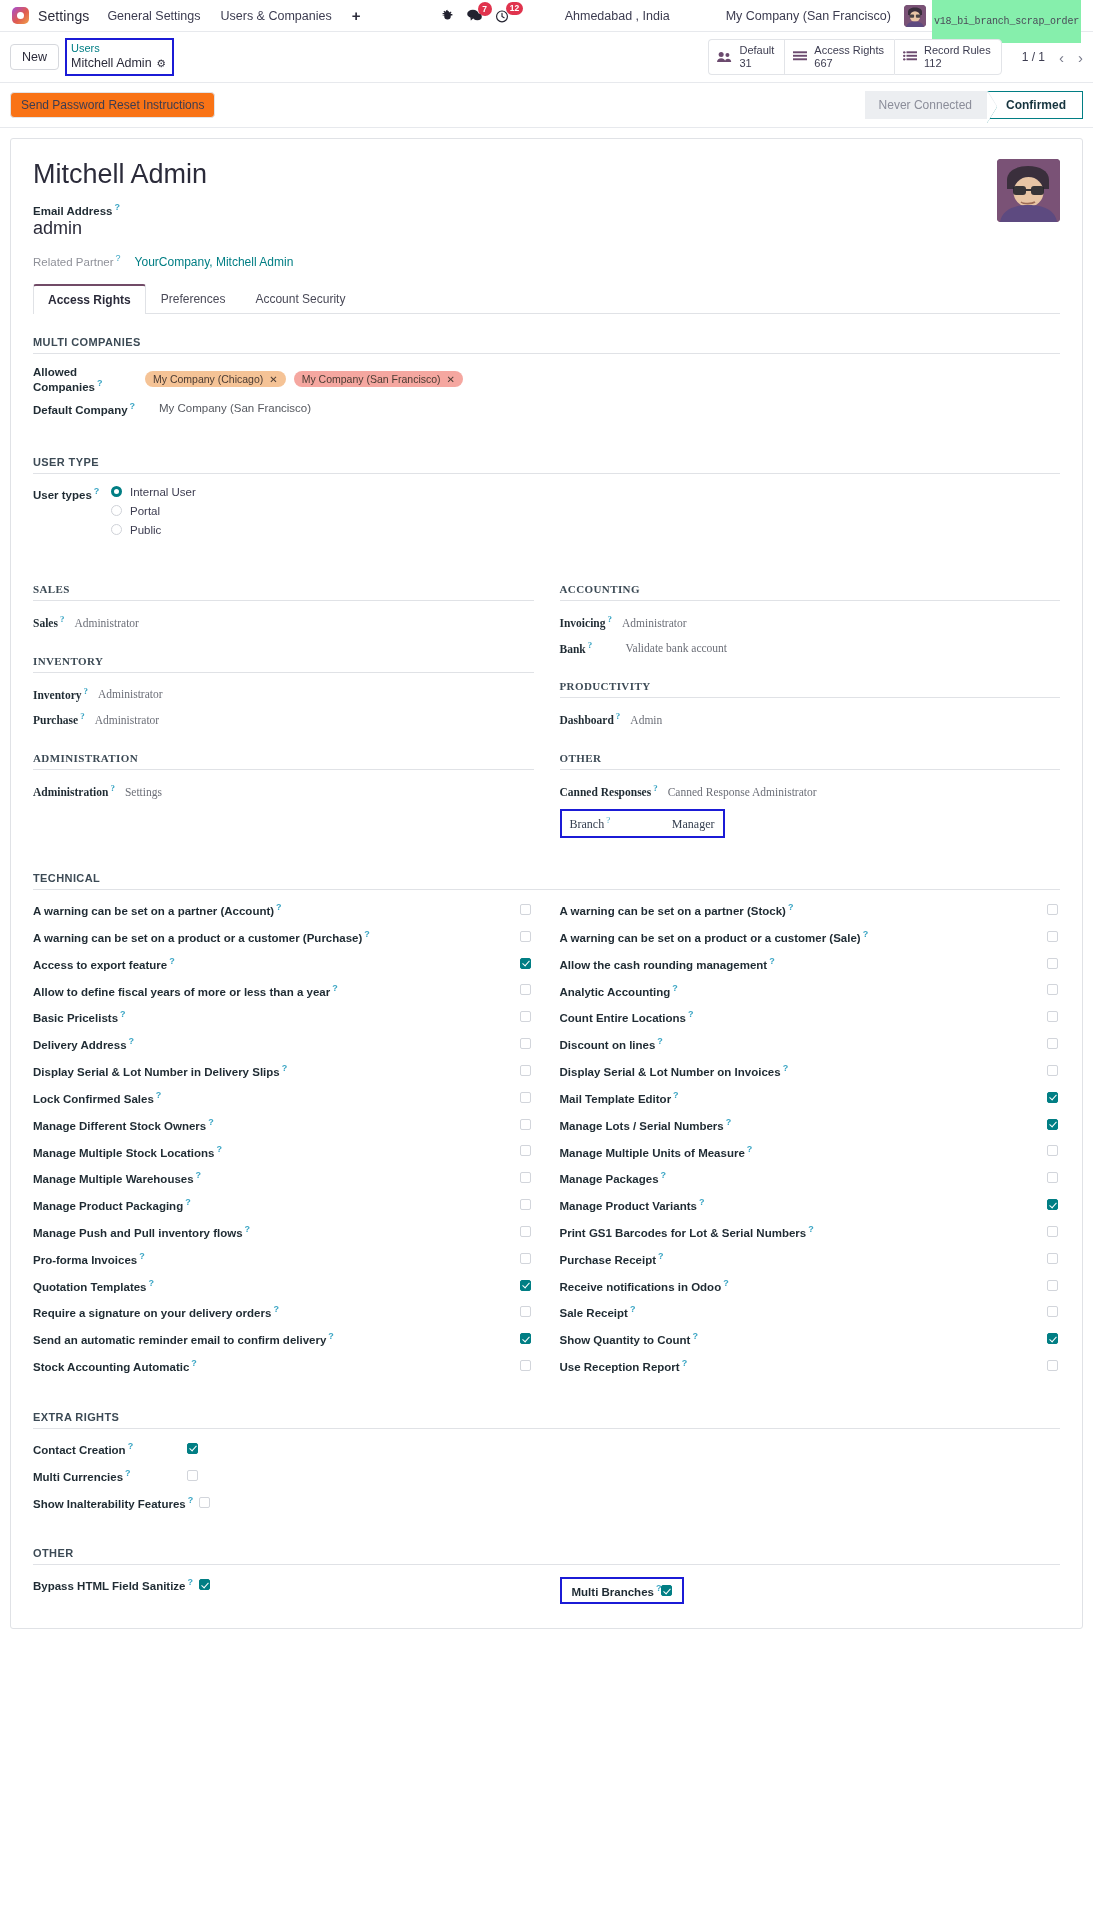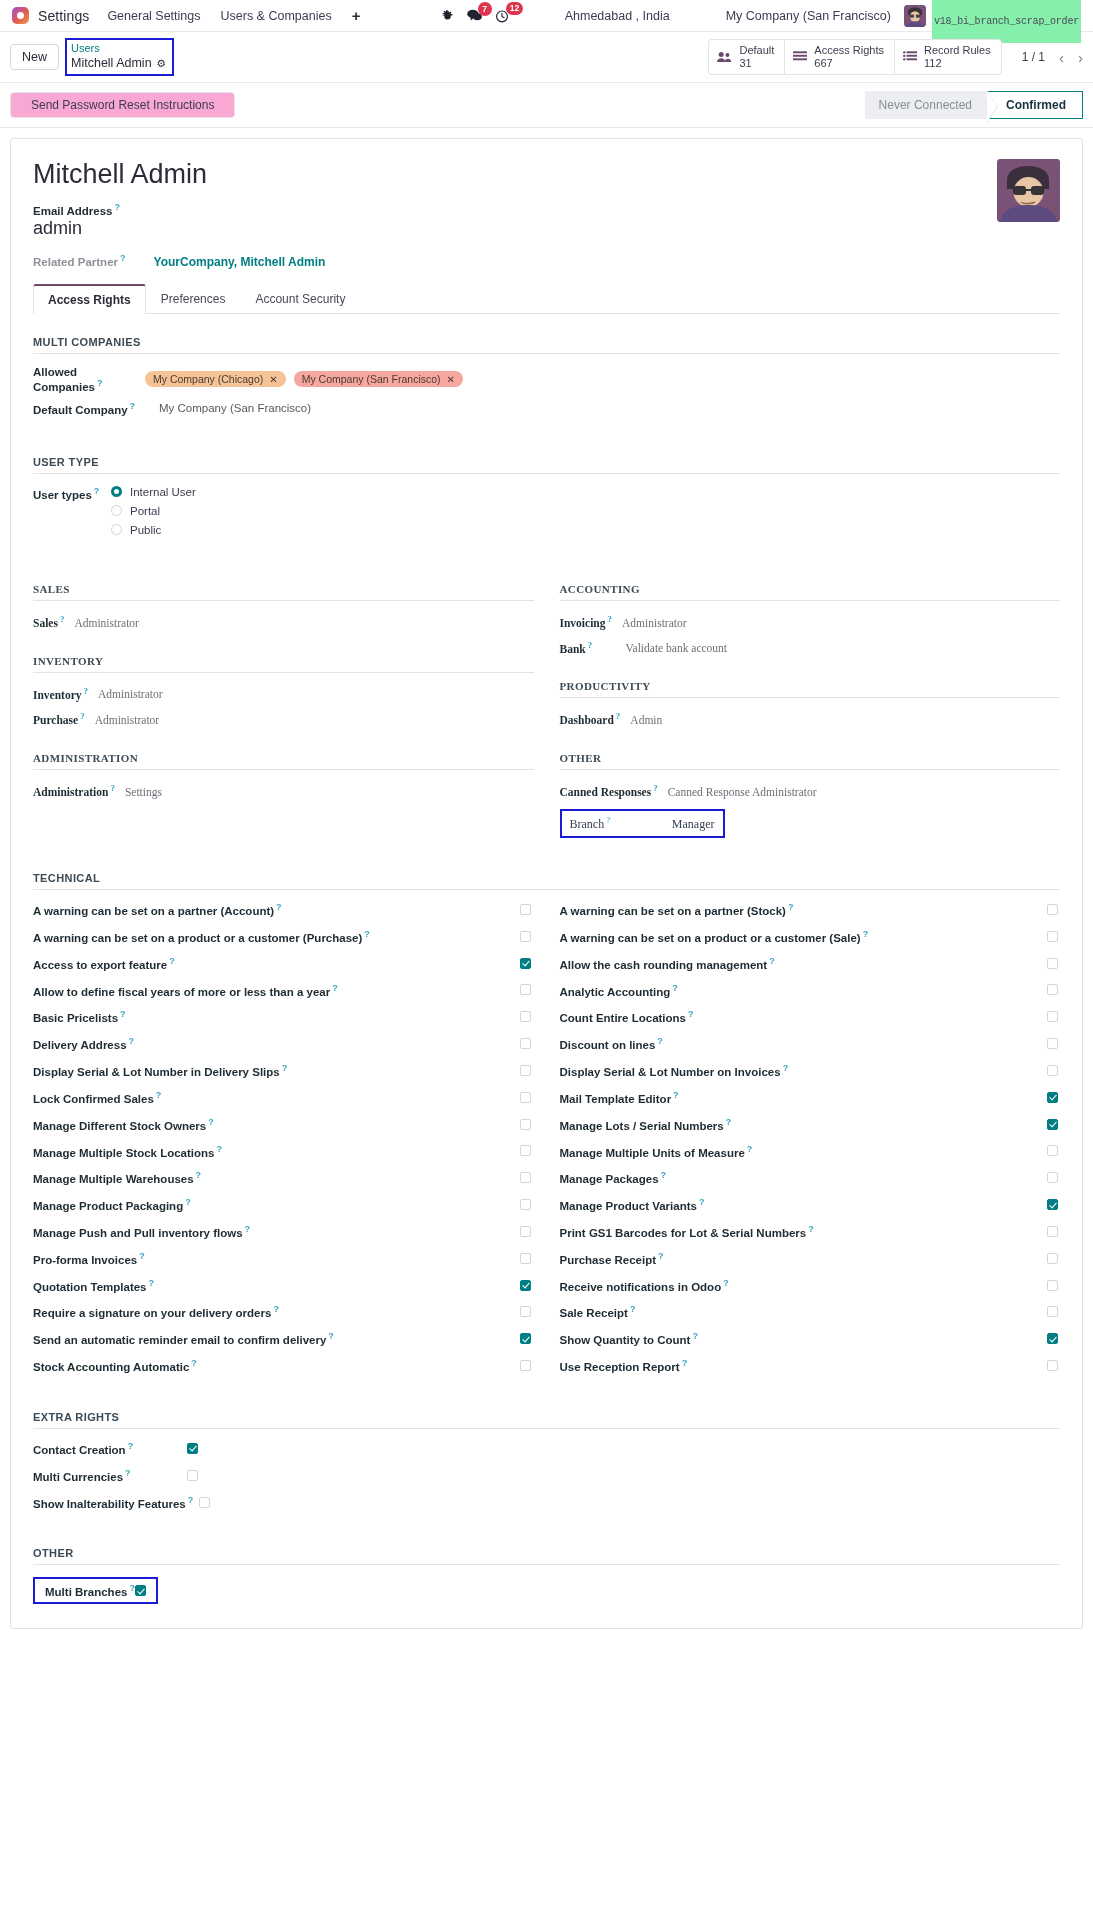--- a/index.html
+++ b/index.html
@@ -81,22 +81,22 @@
   .pager { display:flex; align-items:center; gap:14px; margin-left:auto; padding-left:20px;}
   .pager-count { font-size:12px; color:#3c3c50; }
   .pager-arrow { font-size:15px; color:#77798a; cursor:pointer; }
 
   
   .statusrow {
     display:flex; align-items:center; padding:8px 10px;
     border-bottom:1px solid #e7e9ed; background:#fff; min-height:36px;
   }
   .btn-pwd {
-    background:#f9a8d4; border:1px solid #e2e4e8; border-radius:4px;
-    padding:5px 20px; font-size:12px; color:#3c3c50; cursor:pointer;
+    background:#f97316; border:1px solid #e2e4e8; border-radius:4px;
+    padding:5px 10px; font-size:12px; color:#3c3c50; cursor:pointer;
   }
   .statusbar { margin-left:auto; display:flex; align-items:stretch; }
   .st-item {
     background:#eceef1; color:#8b8d99; font-size:12px;
     padding:6px 16px 6px 14px; position:relative; display:flex; align-items:center;
   }
   .st-item::after{
     content:""; position:absolute; right:-9px; top:0; width:0; height:0; z-index:2;
     border-top:15px solid transparent; border-bottom:15px solid transparent;
     border-left:9px solid #eceef1;
@@ -120,21 +120,21 @@
   
   .sheet-wrap { padding:10px 10px 0 10px; background:#fff; }
   .sheet { border:1px solid #e0e2e6; border-radius:3px; padding:18px 22px 24px 22px; position:relative;}
 
   .name-label, .field-lbl {
     font-size:11.5px; font-weight:bold; color:#1f2b33;
   }
   .help-q { color:#3aa5c4; font-size:9px; vertical-align:super; margin-left:2px; cursor:pointer;}
   .title-big { font-size:27px; color:#2b2b3a; font-weight:400; line-height:1.15; margin:2px 0 12px 0;}
   .email-val { font-size:18px; color:#2b2b3a; margin:1px 0 14px 0;}
-  .rp-row { display:flex; align-items:baseline; gap:28px; margin-bottom:14px;font-weight:bold;}
+  .rp-row { display:flex; align-items:baseline; gap:14px; margin-bottom:14px;}
   .rp-lbl { font-size:11.5px; color:#8f9199; }
   .rp-val { font-size:12px; color:#017e84; cursor:pointer;}
 
   .avatar-big {
     position:absolute; right:22px; top:20px; width:63px; height:63px;
     border-radius:4px; overflow:hidden; background:#6f4a70;
   }
 
   
   .tabs { display:flex; border-bottom:1px solid #e0e2e6; margin-top:4px;}
@@ -722,20 +722,26 @@
         <div class="xr-row">
           <span class="xr-lbl"><span>Show Inalterability Features</span><span class="help-q">?</span></span>
           <span class="cbx"></span>
         </div>
       </div>
     </div>
 
     <div class="sec-title" style="margin-top:26px;">OTHER</div>
     <div class="chk-grid">
       <div>
+        <div class="xr-row">
+          <span class="xr-lbl" style="min-width:0;"><span>Bypass HTML Field Sanitize</span><span class="help-q">?</span></span>
+          <span class="cbx on"></span>
+        </div>
+      </div>
+      <div>
         <div class="hl-multibranch">
           <span class="xr-lbl"><span>Multi Branches</span><span class="help-q">?</span></span>
           <span class="cbx on"></span>
         </div>
       </div>
     </div>
 
   </div>
 </div>
 </div>

